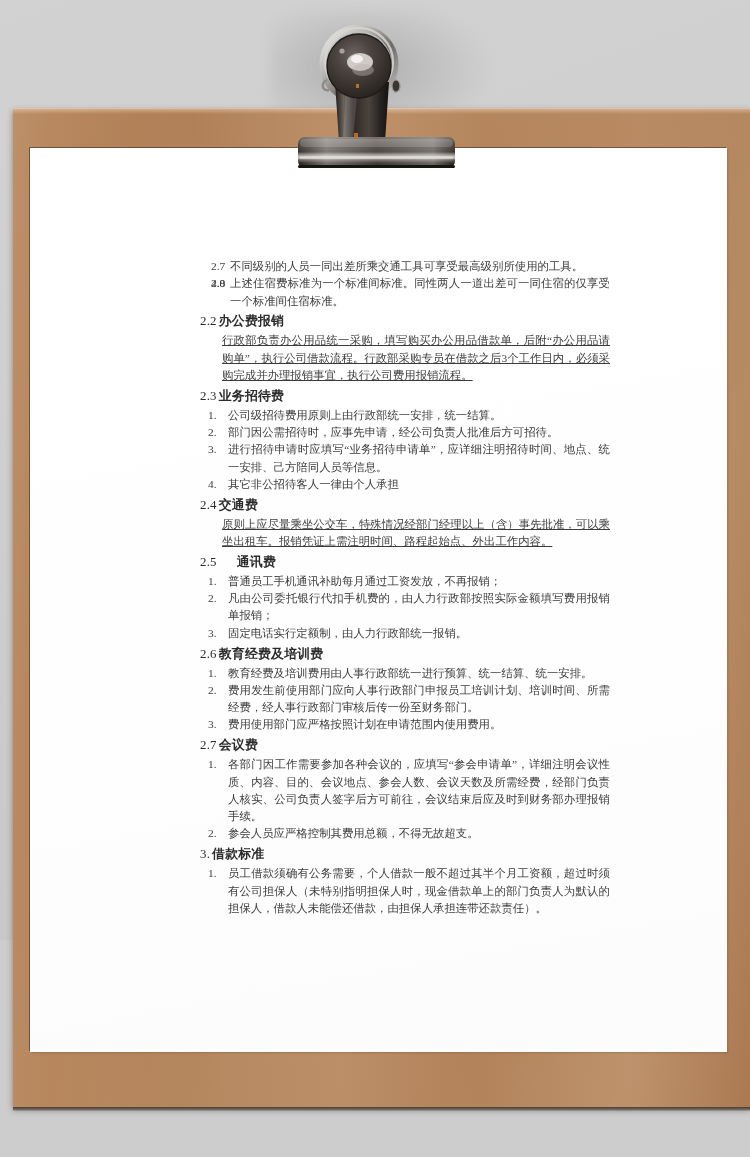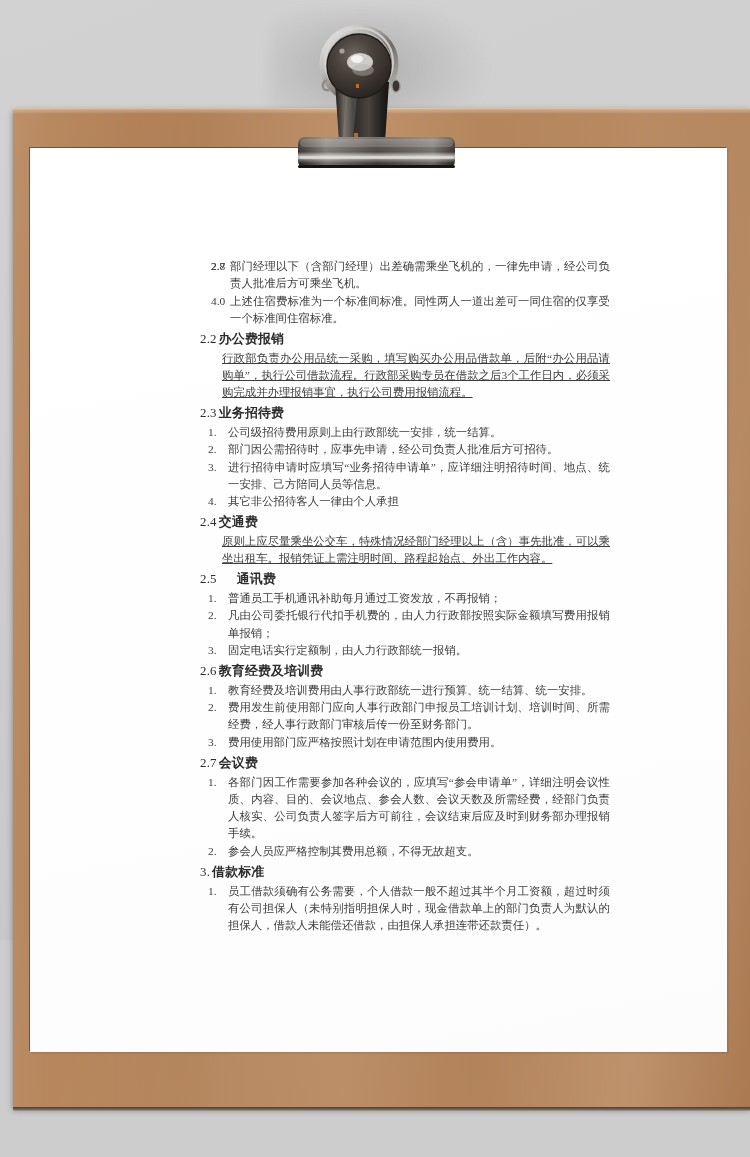--- a/index.html
+++ b/index.html
@@ -161,22 +161,22 @@
   <div class="wall-shadow"></div>
 
   <div id="board">
     <div class="board-grain"></div>
     <div class="board-top-highlight"></div>
   </div>
 
   <div id="paper">
     <div class="paper-tint"></div>
     <div id="doc">
-        <div class="item"><span class="marker">2.7</span></div>
-        <div class="item"><span class="marker">2.8</span><span>部门经理以下（含部门经理）出差确需乘坐飞机的，一律先申请，经公司负责人批准后方可乘坐飞机。</span></div>
+        <div class="item"><span class="marker">2.7</span><span>不同级别的人员一同出差所乘交通工具可享受最高级别所使用的工具。</span></div>
+        <div class="item"><span class="marker">2.8</span></div>
         <div class="item"><span class="marker">4.0</span><span>上述住宿费标准为一个标准间标准。同性两人一道出差可一同住宿的仅享受一个标准间住宿标准。</span></div>
         <div class="heading"><span class="num">2.2</span><span>办公费报销</span></div>
         <div class="para">行政部负责办公用品统一采购，填写购买办公用品借款单，后附“办公用品请购单”，执行公司借款流程。行政部采购专员在借款之后3个工作日内，必须采购完成并办理报销事宜，执行公司费用报销流程。</div>
         <div class="heading"><span class="num">2.3</span><span>业务招待费</span></div>
         <div class="item sub"><span class="marker">1.</span><span>公司级招待费用原则上由行政部统一安排，统一结算。</span></div>
         <div class="item sub"><span class="marker">2.</span><span>部门因公需招待时，应事先申请，经公司负责人批准后方可招待。</span></div>
         <div class="item sub"><span class="marker">3.</span><span>进行招待申请时应填写“业务招待申请单”，应详细注明招待时间、地点、统一安排、己方陪同人员等信息。</span></div>
         <div class="item sub"><span class="marker">4.</span><span>其它非公招待客人一律由个人承担</span></div>
         <div class="heading"><span class="num">2.4</span><span>交通费</span></div>
         <div class="para">原则上应尽量乘坐公交车，特殊情况经部门经理以上（含）事先批准，可以乘坐出租车。报销凭证上需注明时间、路程起始点、外出工作内容。</div>

